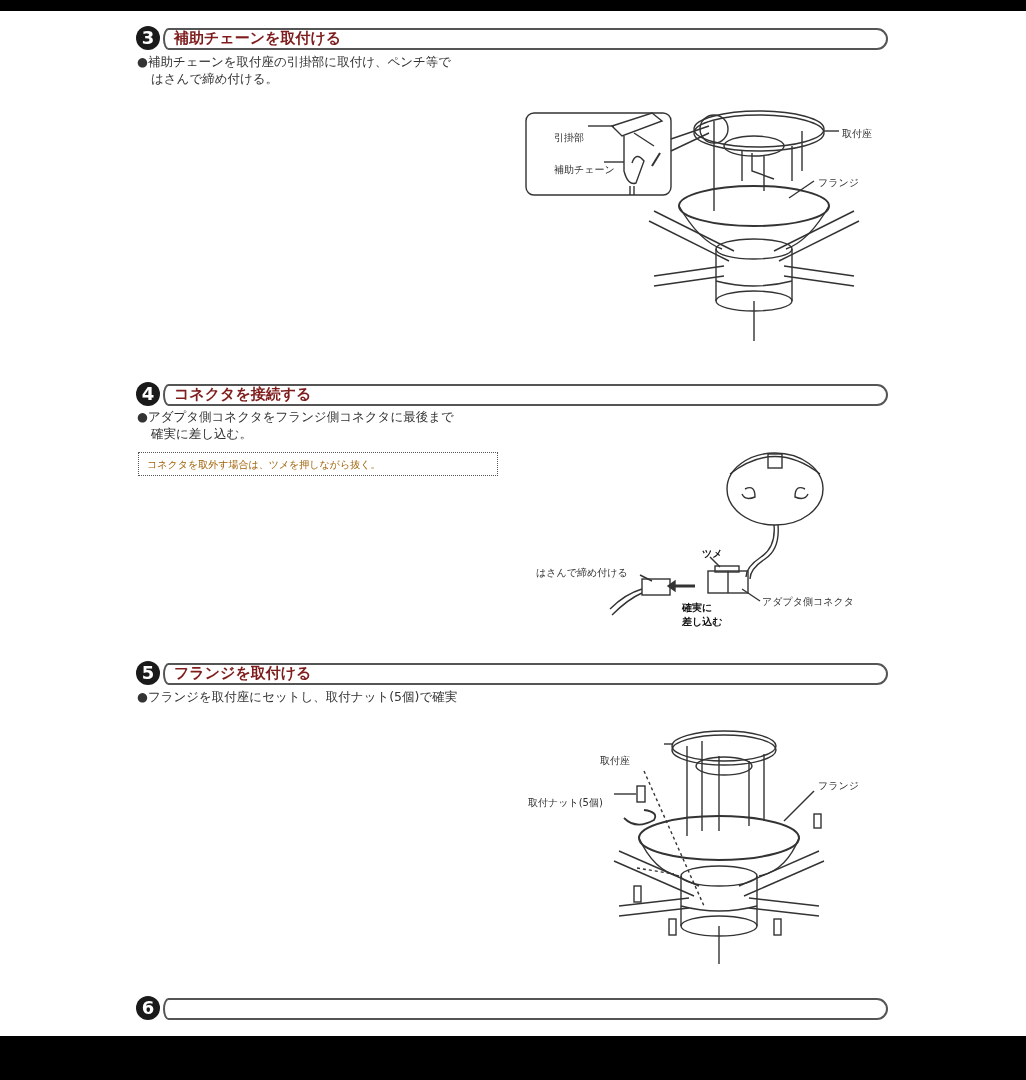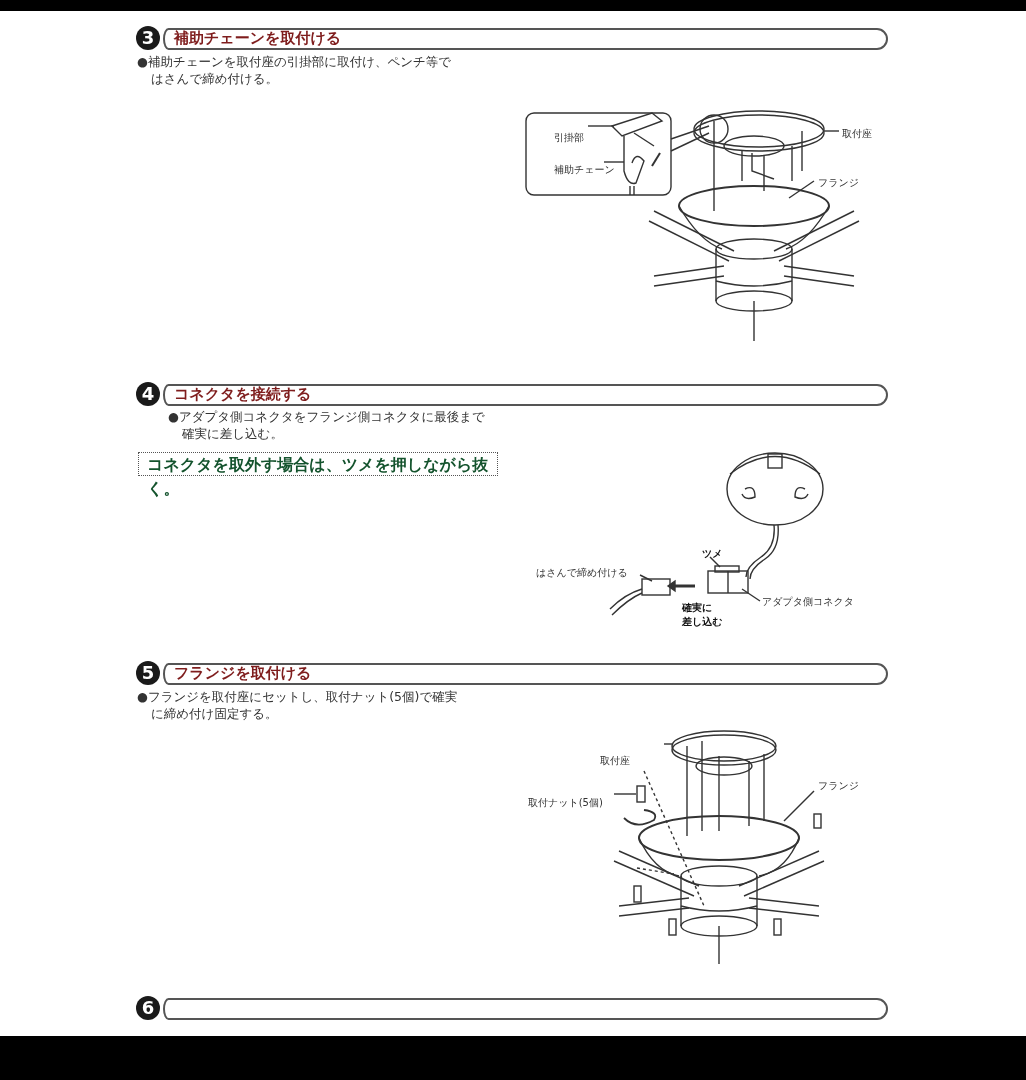--- a/index.html
+++ b/index.html
@@ -21,21 +21,21 @@
   }
   .step-title {
     position: absolute; left: 38px; top: 0; font-size: 15px; font-weight: bold; line-height: 24px; color: #7f1d1d;
   }
   .body-text {
     position: absolute; left: 137px; width: 370px; font-size: 12.5px; line-height: 17px; color: #333;
   }
   .body-text .indent { padding-left: 14px; display: block; }
   .note-box {
     position: absolute; left: 138px; top: 441px; width: 360px; height: 24px;
-    border: 1.5px dotted #555; font-size: 16px; line-height: 24px; padding-left: 8px; color: #14532d; box-sizing: border-box; font-weight: bold;
+    border: 1.5px dotted #555; font-size: 10px; line-height: 24px; padding-left: 8px; color: #a16207; box-sizing: border-box;
   }
   .figure { position: absolute; }
   .lbl { position: absolute; font-size: 10px; color: #333; white-space: nowrap; }
   .lbl.bold { font-weight: bold; color: #111; }
   .bottom-bar { position: absolute; left: 0; top: 1036px; width: 1026px; height: 44px; background: #000; }
 </style>
 </head>
 <body>
 
 <div class="page">
@@ -106,21 +106,21 @@
     <span class="lbl" style="left:8px; top:72px;margin-left:22px;">補助チェーン</span>
     <span class="lbl" style="left:318px; top:36px;">取付座</span>
     <span class="lbl" style="left:294px; top:85px;">フランジ</span>
   </div>
 
   <div class="step-header" style="top:371px;">
     <div class="step-num">4</div>
     <div class="step-bar"></div>
     <div class="step-title">コネクタを接続する</div>
   </div>
-  <div class="body-text" style="top:397px;margin-left:31px;">
+  <div class="body-text" style="top:397px;">
     <span>●アダプタ側コネクタをフランジ側コネクタに最後まで</span><br>
     <span class="indent">確実に差し込む。</span>
   </div>
   <div class="note-box">コネクタを取外す場合は、ツメを押しながら抜く。</div>
 
   <div class="figure" style="left:530px; top:428px; width:360px; height:200px;">
     <svg width="360" height="200" viewBox="0 0 360 200">
       <g fill="none" stroke="#333" stroke-width="1.4">
 
         <ellipse cx="245" cy="50" rx="48" ry="36"></ellipse>
@@ -154,21 +154,20 @@
     <span class="lbl bold" style="left:152px; top:176px;">差し込む</span>
   </div>
 
   <div class="step-header" style="top:650px;">
     <div class="step-num">5</div>
     <div class="step-bar"></div>
     <div class="step-title">フランジを取付ける</div>
   </div>
   <div class="body-text" style="top:677px;">
     <span>●フランジを取付座にセットし、取付ナット(5個)で確実</span><br>
-    <span class="indent">に締め付け固定する。</span>
   </div>
 
   <div class="figure" style="left:524px; top:715px; width:370px; height:240px;">
     <svg width="370" height="240" viewBox="0 0 370 240">
       <g fill="none" stroke="#333" stroke-width="1.4">
 
         <ellipse cx="200" cy="20" rx="52" ry="15"></ellipse>
         <ellipse cx="200" cy="24" rx="52" ry="15"></ellipse>
         <ellipse cx="200" cy="40" rx="28" ry="9"></ellipse>
         <line x1="140" y1="18" x2="148" y2="18"></line>

